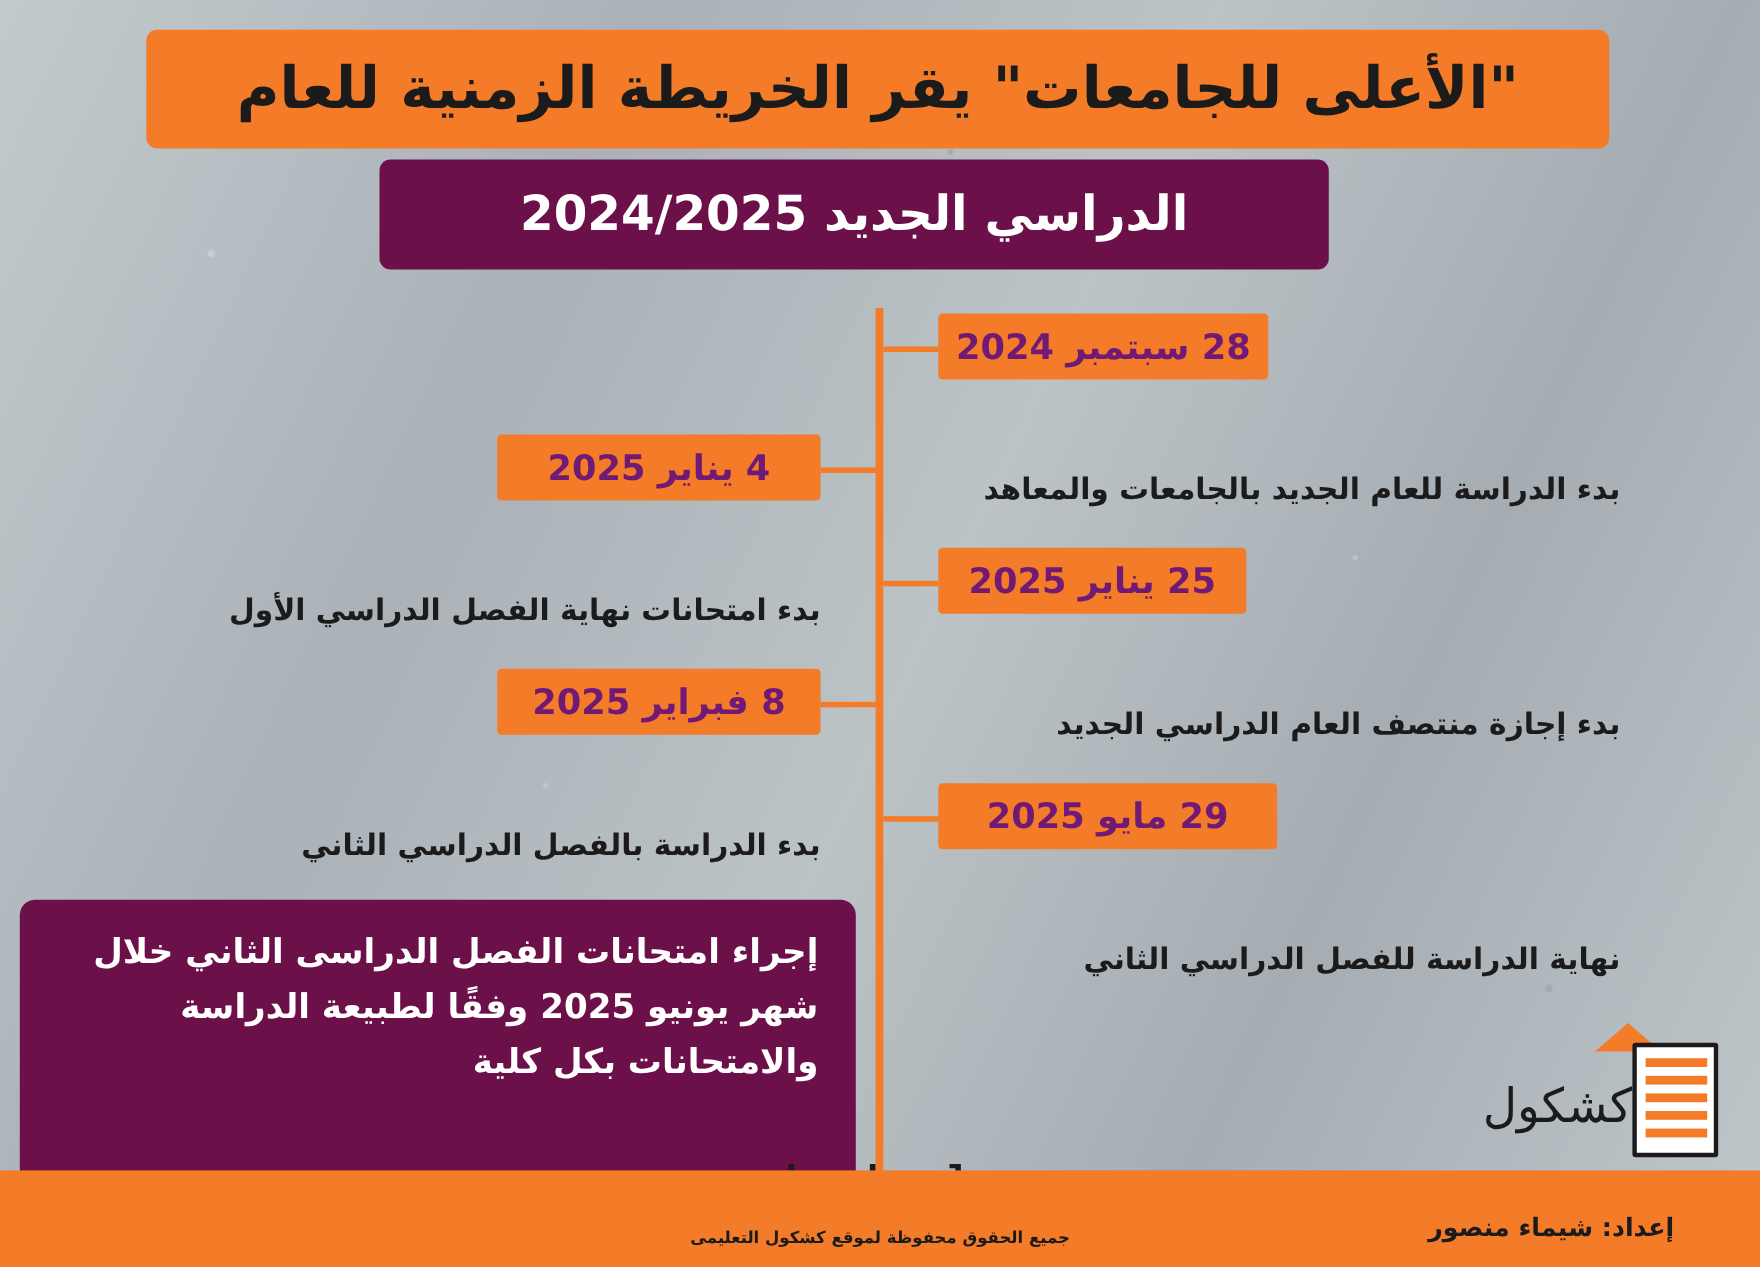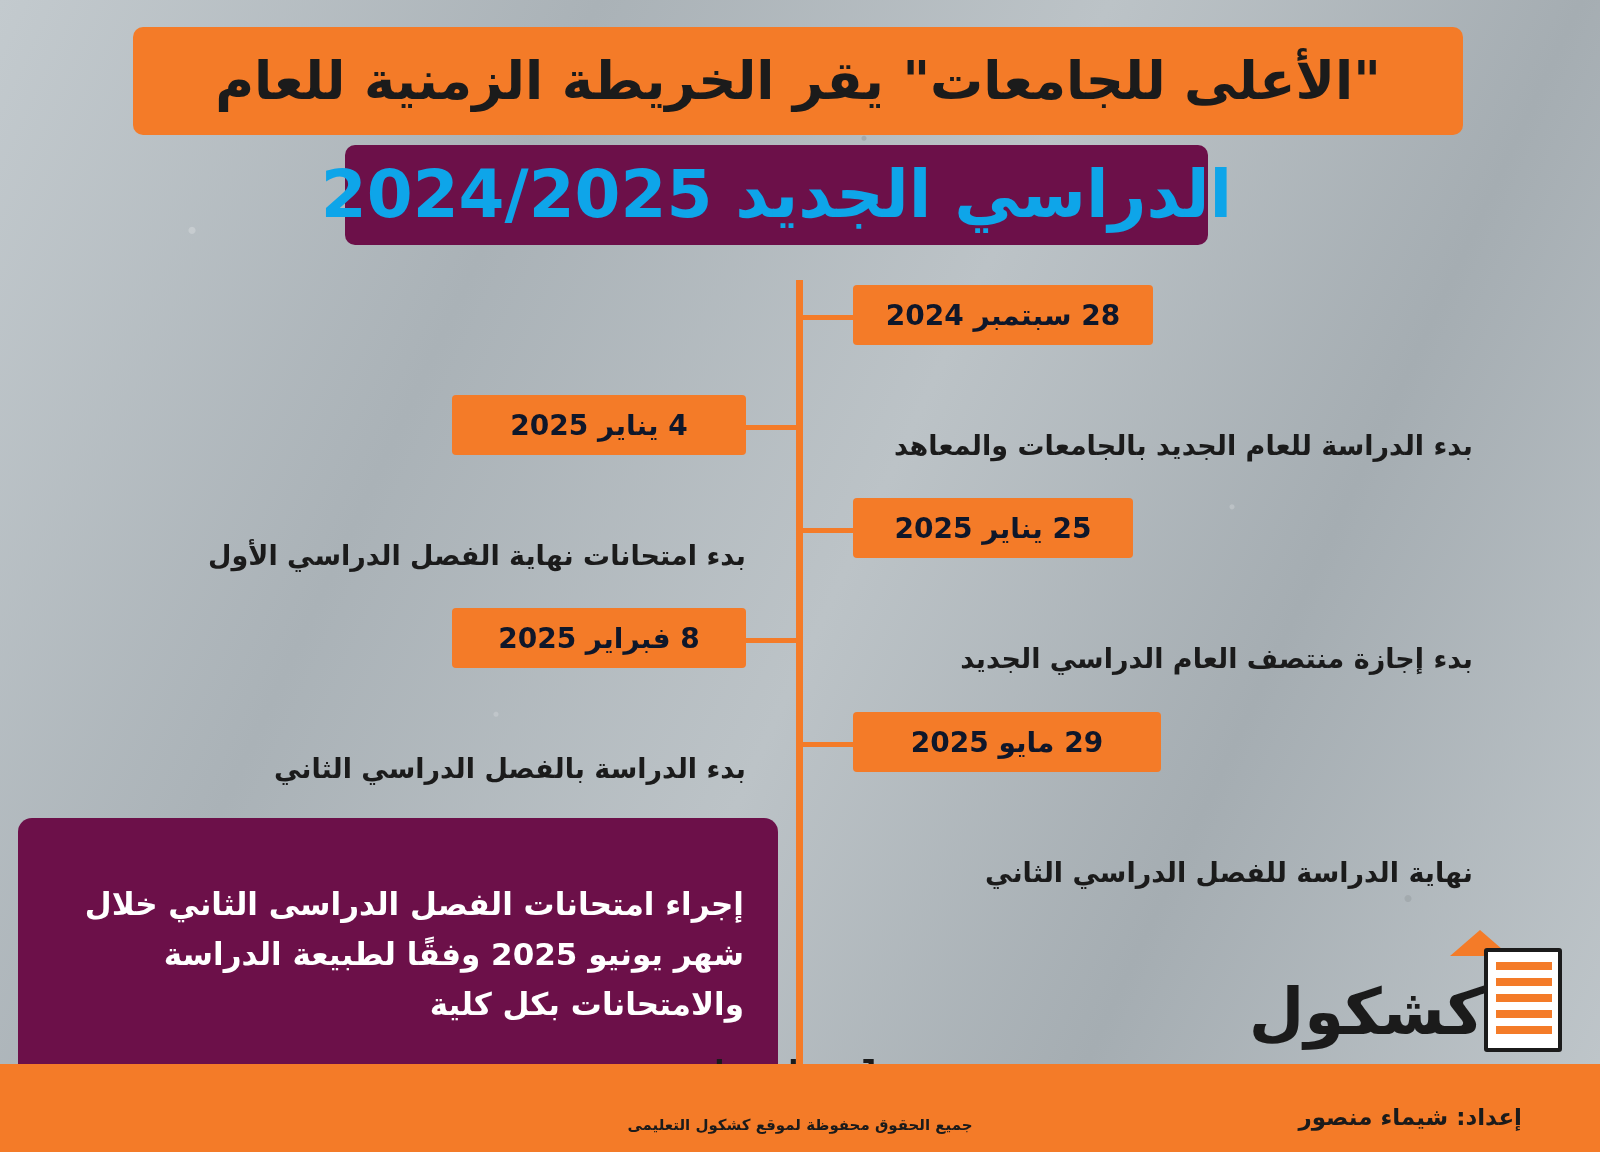--- a/index.html
+++ b/index.html
@@ -61,22 +61,22 @@
     height: 100px;
     background: #6c1049;
     border-radius: 10px;
     display: flex;
     align-items: center;
     justify-content: center;
     box-sizing: border-box;
     padding: 0 20px;
   }
   .title-line2 span {
-    color: #0ea5e9;
-    font-size: 66px;
+    color: #ffffff;
+    font-size: 44px;
     font-weight: bold;
     line-height: 1.1;
     text-align: right;
     white-space: nowrap;
   }
 
   
   .spine {
     position: absolute;
     left: 796px;
@@ -98,22 +98,22 @@
     background: #f47b28;
     border-radius: 4px;
     display: flex;
     align-items: center;
     justify-content: center;
     box-sizing: border-box;
     padding: 0 18px;
     height: 60px;
   }
   .date-chip span {
-    color: #0f172a;
-    font-size: 28px;
+    color: #701a75;
+    font-size: 32px;
     font-weight: bold;
     white-space: nowrap;
   }
 
   
   .desc {
     position: absolute;
     color: #1b1b1b;
     font-size: 27px;
     font-weight: bold;
@@ -128,21 +128,20 @@
     position: absolute;
     left: 18px;
     top: 818px;
     width: 760px;
     height: 272px;
     background: #6c1049;
     border-radius: 14px;
     box-sizing: border-box;
     padding: 22px 34px;
     display: flex;
-    align-items: center;
   }
   .callout p {
     margin: 0;
     color: #ffffff;
     font-size: 31px;
     font-weight: bold;
     line-height: 1.62;
     text-align: right;
     width: 100%;
   }
@@ -192,24 +191,24 @@
   .logo {
     position: absolute;
     right: 38px;
     bottom: 100px;
     width: 300px;
     height: 120px;
   }
   .logo-word {
     position: absolute;
     right: 78px;
-    bottom: 8px;
-    color: #1b1b1b;
-    font-size: 64px;
-    font-weight: bold;
+    bottom: 24px;
+    color: #1b1b1b;
+    font-size: 43px;
+    font-weight: normal;
     letter-spacing: -2px;
     line-height: 1;
   }
   .logo-book {
     position: absolute;
     right: 0px;
     bottom: 0px;
     width: 78px;
     height: 104px;
     background: #ffffff;

